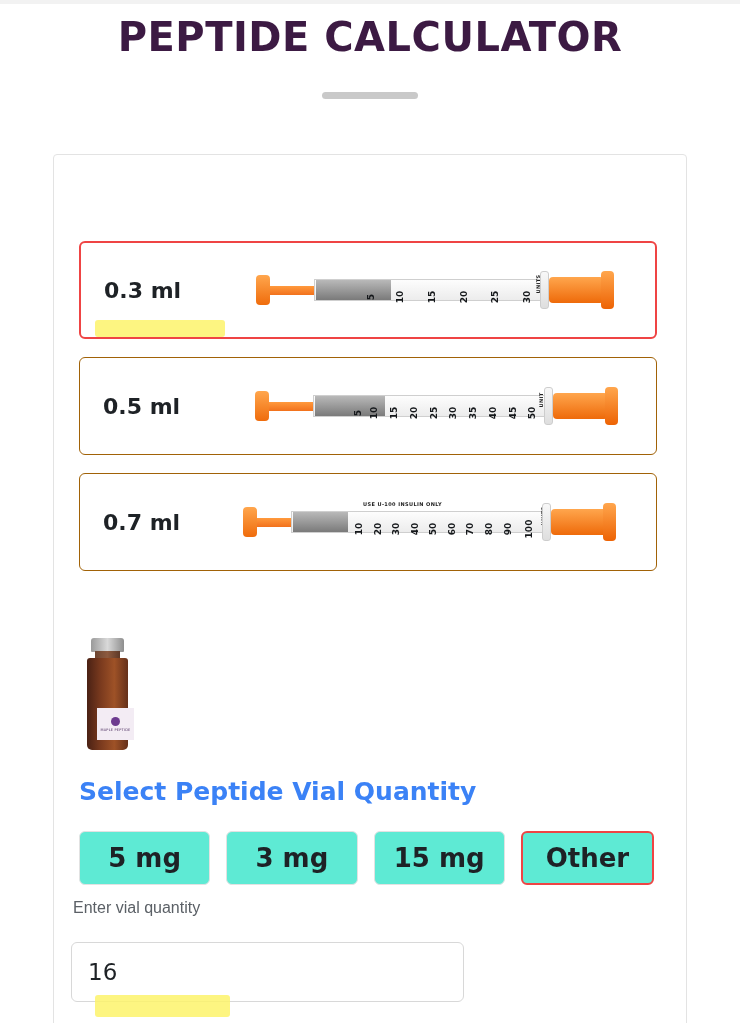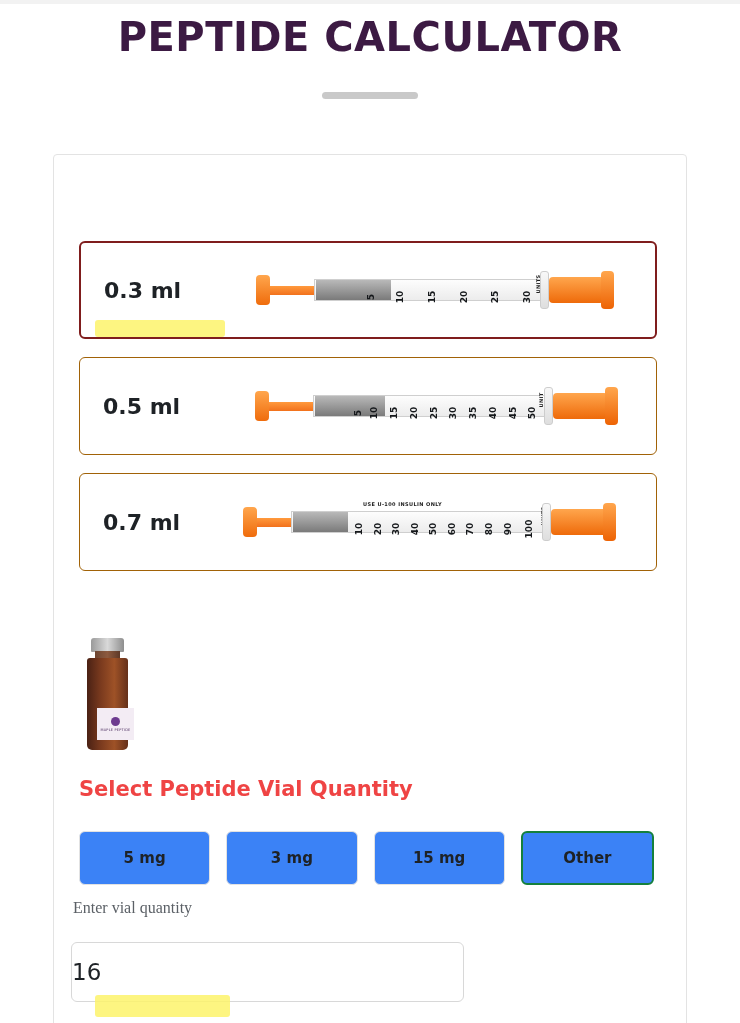--- a/index.html
+++ b/index.html
@@ -68,21 +68,21 @@
   .option {
     position: absolute;
     left: 25px;
     width: 578px;
     height: 98px;
     border: 1px solid #a16207;
     border-radius: 6px;
     background: #fff;
   }
   .option.selected {
-    border: 2px solid #7f1d1d;
+    border: 2px solid #ef4444;
   }
   .option-label {
     position: absolute;
     left: 23px;
     top: 50%;
     transform: translateY(-50%);
     font-size: 22px;
     font-weight: bold;
     color: #1e2226;
     font-family: "DejaVu Sans", sans-serif;
@@ -235,70 +235,70 @@
     color: #4a2b5e;
     letter-spacing: 0.2px;
     margin-top: 2px;
     font-family: "DejaVu Sans", sans-serif;
   }
 
   .section-title {
     position: absolute;
     left: 25px;
     top: 622px;
-    font-size: 21px;
-    font-weight: bold;
-    color: #ef4444;
+    font-size: 25px;
+    font-weight: bold;
+    color: #3b82f6;
     font-family: "DejaVu Sans", sans-serif;
   }
   .qty-row {
     position: absolute;
     left: 25px;
     top: 676px;
     width: 575px;
     height: 54px;
     display: flex;
     gap: 16px;
   }
   .qty-chip {
     flex: 1;
     border: 1px solid #e2e2e2;
     border-radius: 6px;
-    background: #3b82f6;
+    background: #5eead4;
     display: flex;
     align-items: center;
     justify-content: center;
-    font-size: 15px;
+    font-size: 26px;
     font-weight: bold;
     color: #1e2226;
     font-family: "DejaVu Sans", sans-serif;
   }
   .qty-chip.active {
-    border: 2px solid #15803d;
+    border: 2px solid #ef4444;
   }
   .field-label {
     position: absolute;
     left: 19px;
     top: 744px;
     font-size: 16px;
     color: #5b6066;
-    font-family: Liberation Serif, serif;
+    font-family: Liberation Sans, sans-serif;
   }
   .qty-input {
     position: absolute;
     left: 17px;
     top: 787px;
     width: 393px;
     height: 60px;
     border: 1px solid #d8d8d8;
     border-radius: 6px;
     background: #fff;
     font-size: 23px;
     color: #1e2226;
-    padding: 0 0;
+    padding: 0 16px;
     font-family: "DejaVu Sans", sans-serif;
   }
 </style>
 </head>
 <body>
 
 <div class="page">
 
   <div class="top-strip"></div>
 

